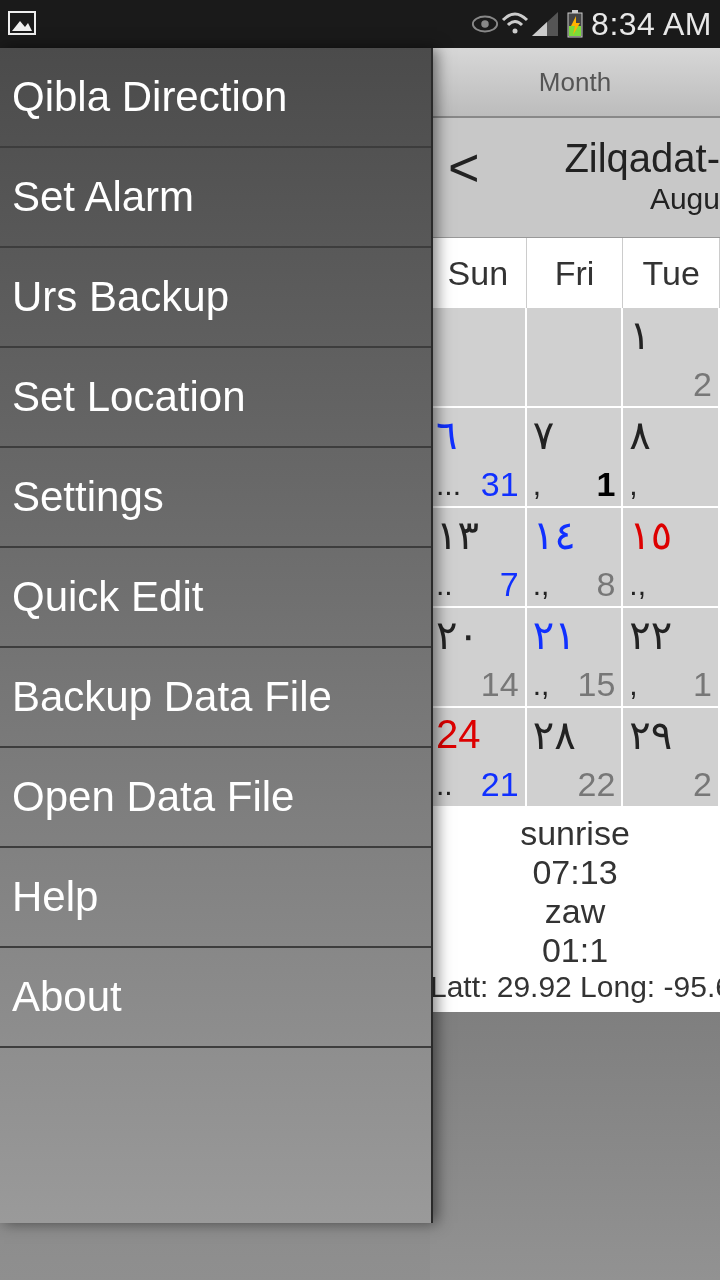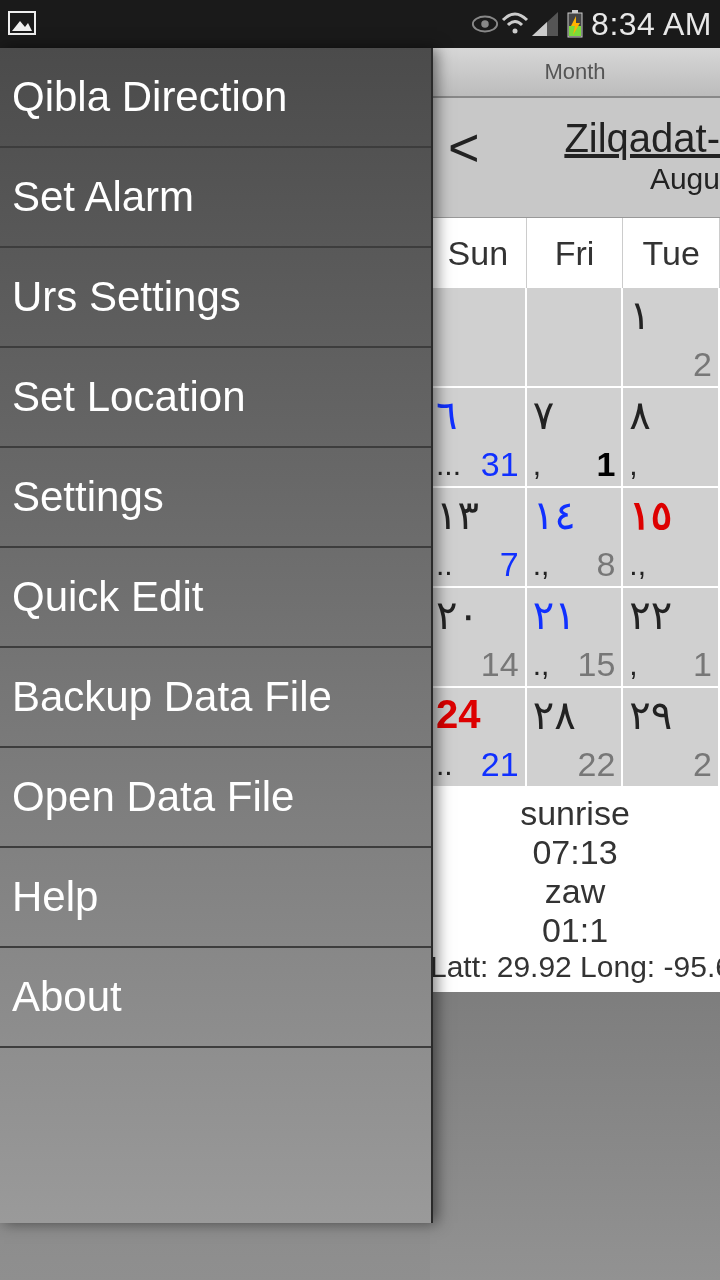--- a/index.html
+++ b/index.html
@@ -31,36 +31,36 @@
   .calendar {
     position: absolute;
     top: 0; right: 0;
     width: 290px;
     height: 1232px;
     background: linear-gradient(to bottom, #3a3a3a 0%, #929292 100%);
     color: #000;
   }
   .cal-tabbar {
     background: linear-gradient(to bottom, #d7d7d7, #bcbcbc);
-    height: 50px;
+    height: 70px;
     display:flex; align-items:center; justify-content:center;
     border-bottom: 2px solid #888;
-    font-size: 22px; color:#555;
+    font-size: 26px; color:#555;
   }
   .cal-header {
     background: #c8c8c8;
     height: 120px;
     position: relative;
     border-bottom: 1px solid #999;
   }
   .cal-prev {
     position:absolute; left: 18px; top: 18px;
     font-size: 54px; color:#222; font-weight: 400;
   }
-  .cal-title { position:absolute; right:0; top:18px; font-size:40px; color:#222; white-space:nowrap;text-decoration:underline; }
+  .cal-title { position:absolute; right:0; top:18px; font-size:40px; color:#222; white-space:nowrap; }
   .cal-subtitle { position:absolute; right:0; top:64px; font-size:30px; color:#222; white-space:nowrap; }
 
   .cal-dow {
     background:#fff;
     height:70px;
     display:flex;
   }
   .cal-dow div {
     flex:1;
     display:flex; align-items:center; justify-content:center;
@@ -75,21 +75,21 @@
     background:#d0d0d0;
     border-right:2px solid #fff;
     border-bottom:2px solid #fff;
     position:relative;
     font-size:30px;
   }
   .cal-cell .hijri { position:absolute; top:4px; left:6px; font-size:40px; color:#222; }
   .cal-cell .greg  { position:absolute; bottom:2px; right:6px; font-size:34px; color:#777; }
   .cal-cell .dots  { position:absolute; bottom:4px; left:6px; font-size:30px; color:#222; }
   .blue { color:#1030ff !important; }
-  .red  { color:#d00 !important; font-weight:700; }
+  .red  { color:#d00 !important; font-weight:400; }
   .bold { font-weight:700; color:#000 !important; }
 
   .cal-info {
     background:#fff;
     padding:6px 0 8px;
     text-align:center;
     font-size:34px; color:#333;
   }
   .cal-info-row { display:flex;flex-direction:column; }
   .cal-info-col { flex:1; }
@@ -259,21 +259,21 @@
           <div>01:1</div>
         </div>
       </div>
       <div class="cal-latlong">Latt: 29.92 Long: -95.67</div>
     </div>
   </div>
 
   <div class="drawer" id="drawer">
       <div class="drawer-item">Qibla Direction</div>
       <div class="drawer-item">Set Alarm</div>
-      <div class="drawer-item">Urs Settings</div>
+      <div class="drawer-item">Urs Backup</div>
       <div class="drawer-item">Set Location</div>
       <div class="drawer-item">Settings</div>
       <div class="drawer-item">Quick Edit</div>
       <div class="drawer-item">Backup Data File</div>
       <div class="drawer-item">Open Data File</div>
       <div class="drawer-item">Help</div>
       <div class="drawer-item">About</div>
     </div>
 
 </div>

